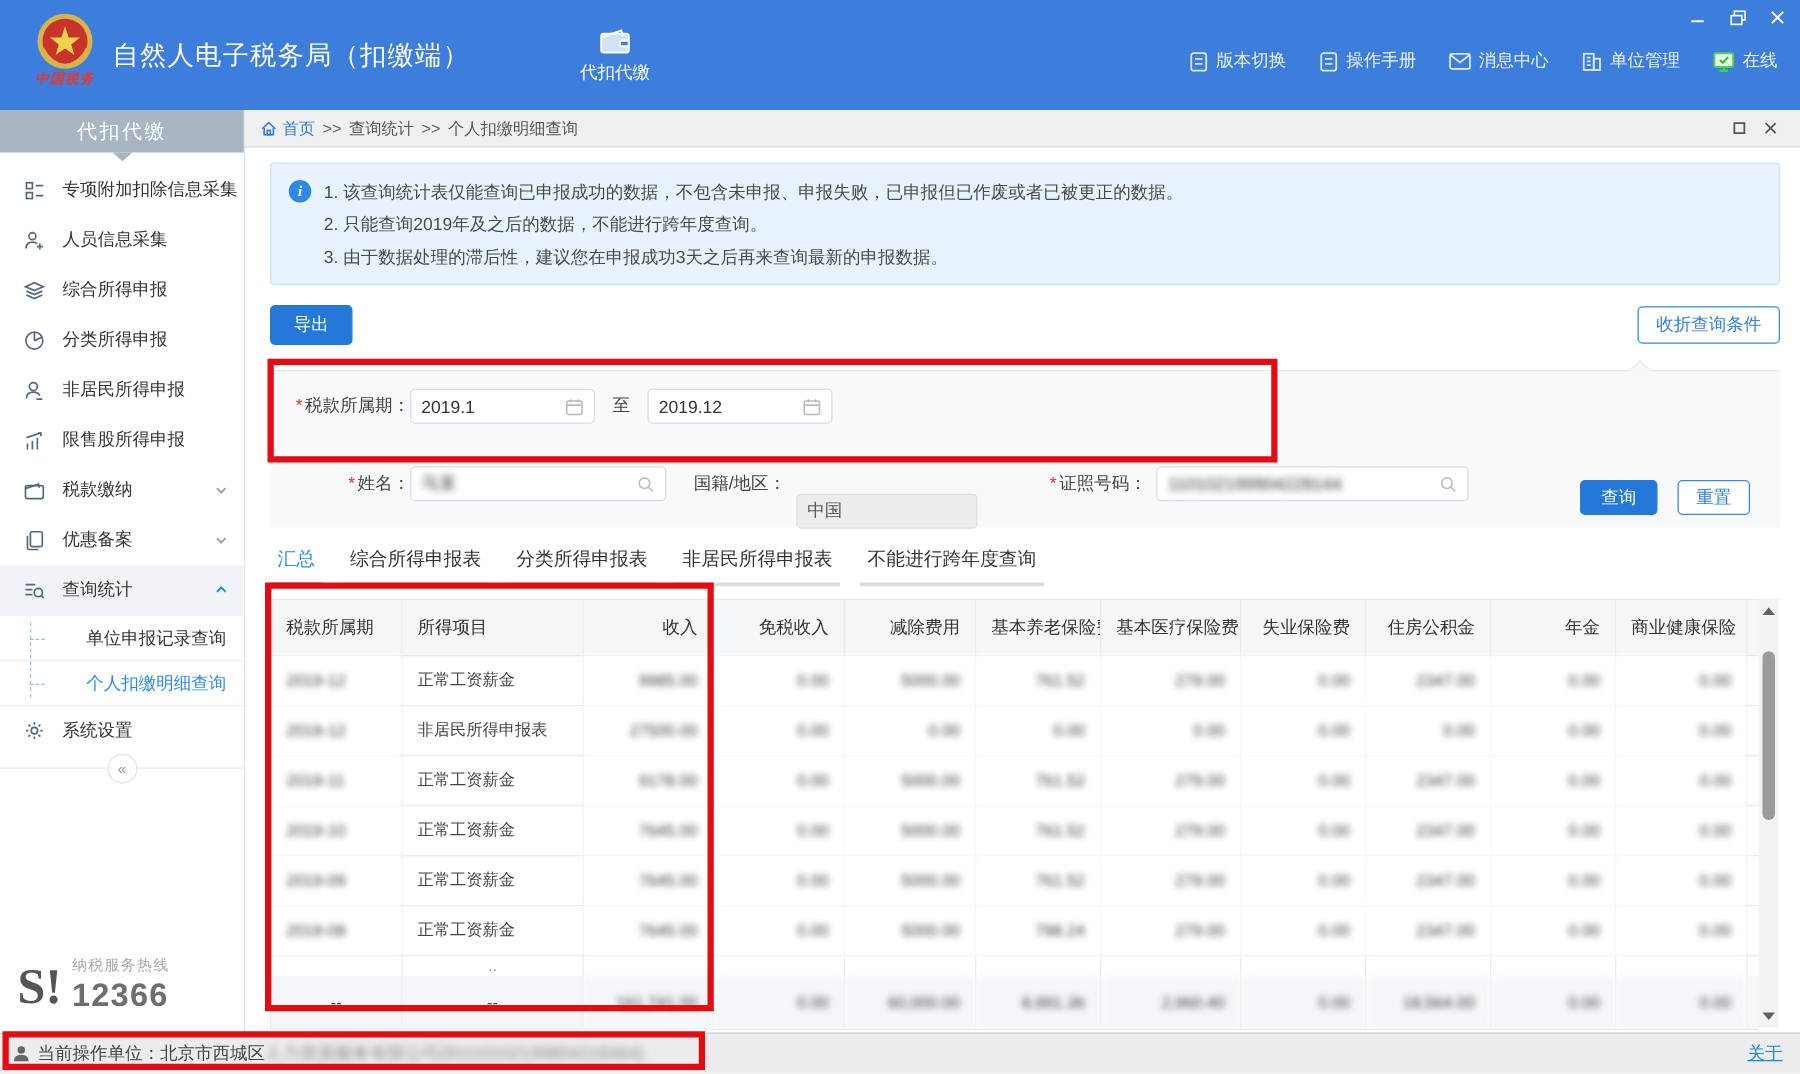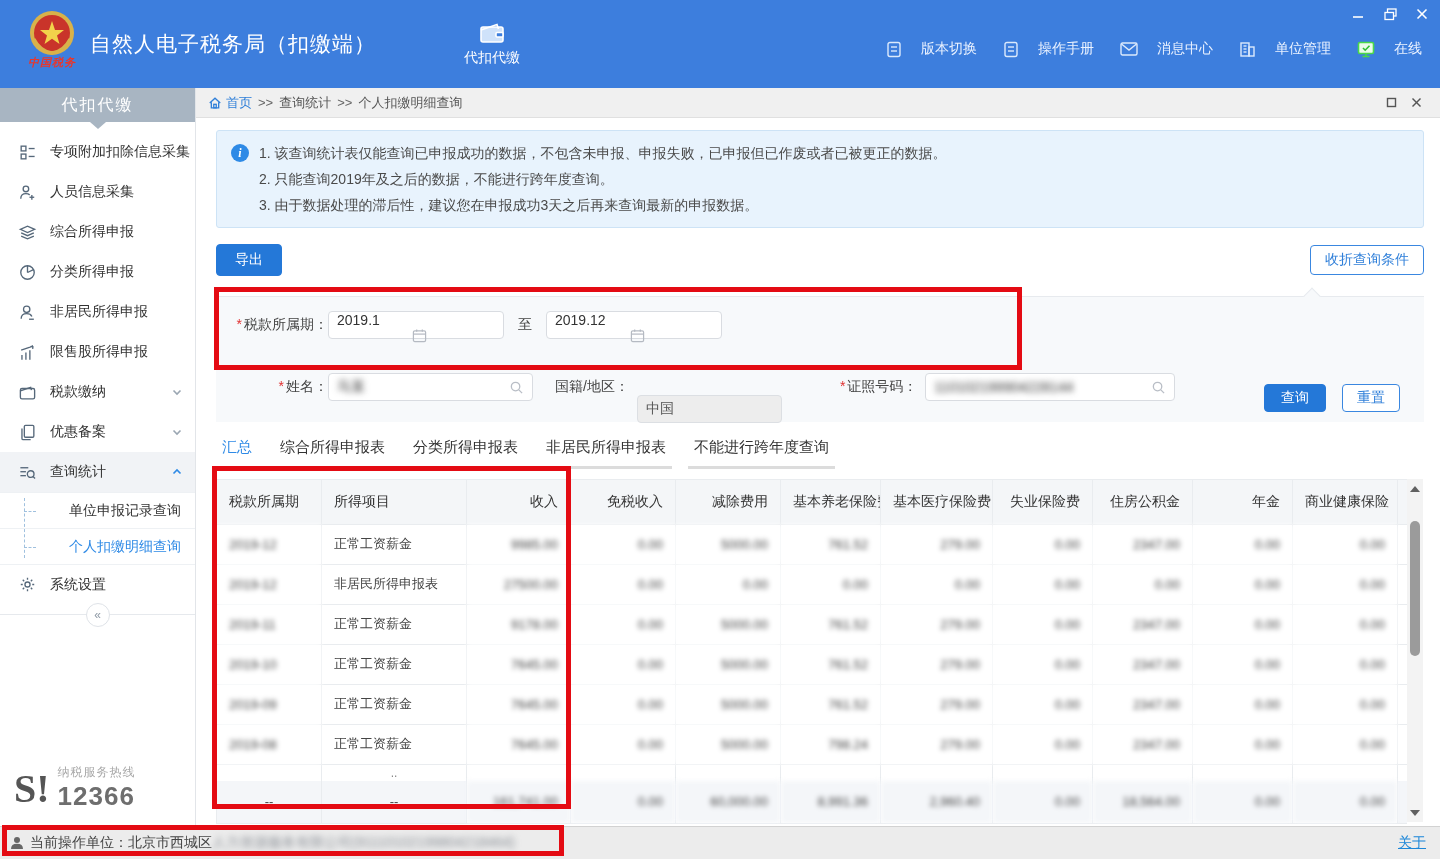--- a/index.html
+++ b/index.html
@@ -8,21 +8,21 @@
   .app { width:1440px; height:859px; display:flex; flex-direction:column; position:relative; }
 
   
   .app-header { height:88px; background:#3d7edd; display:flex; align-items:center; position:relative; flex:none; color:#fff; }
   .emblem { width:56px; height:70px; margin-left:24px; display:flex; flex-direction:column; align-items:center; flex:none;text-align:center; }
   .emblem-cap { font-size:11px; font-weight:bold; color:#e8372c; letter-spacing:1px; font-style:italic; margin-top:-2px; white-space:nowrap; }
   .app-title { font-size:21px; color:#fff; margin-left:10px; letter-spacing:1px; white-space:nowrap; }
   .module-tab { margin-left:88px; display:flex; flex-direction:column; align-items:center; cursor:pointer; }
   .module-tab .lbl { font-size:14px; color:#fff; margin-top:4px; }
   .hdr-menu { position:absolute; right:18px; top:40px; display:flex; align-items:center; gap:26px; }
-  .hdr-menu-item { display:flex; align-items:center; gap:19px; font-size:14px; color:#eaf2ff; cursor:pointer; white-space:nowrap; }
+  .hdr-menu-item { display:flex; align-items:center; gap:6px; font-size:14px; color:#eaf2ff; cursor:pointer; white-space:nowrap; }
   .win-controls { position:absolute; right:10px; top:6px; display:flex; gap:16px; align-items:center; }
   .win-btn { color:#fff; width:16px; height:16px; display:flex; align-items:center; justify-content:center; cursor:pointer; font-size:14px; }
 
   
   .body-row { flex:1; display:flex; min-height:0; }
 
   
   .sidebar { width:196px; flex:none; background:#fff; border-right:1px solid #e2e5e9; display:flex; flex-direction:column; position:relative; }
   .side-head { height:34px; background:#a8b5c2; color:#fff; font-size:16px; display:flex; align-items:center; justify-content:center; letter-spacing:2px; position:relative; flex:none; }
   .side-head:after { content:""; position:absolute; left:50%; bottom:-7px; margin-left:-8px; border:8px solid transparent; border-top:7px solid #a8b5c2; border-bottom:0; }
@@ -73,21 +73,21 @@
   .frow + .frow { margin-top:12px; }
   .flabel { font-size:14px; color:#444; text-align:right; white-space:nowrap; }
   .req { color:#e03131; margin-right:2px; }
   .l1 { width:112px; }
   .l2 { width:112px; }
   .inp { height:28px; background:#fff; border:1px solid #d9dce1; border-radius:4px; display:flex; align-items:center; padding:0 8px; font-size:14px; color:#333; position:relative; }
   .inp input { border:none; outline:none; flex:1; font-size:14px; color:#333; background:transparent; width:100%; font-family:inherit; }
   .inp .tail-ic { margin-left:6px; color:#b9bec6; display:flex; flex:none; }
   .inp.disabled { background:#ededed; border-color:#dcdfe3; }
   .inp.disabled input { color:#555; }
-  .w-period { width:176px;flex-direction:column; }
+  .w-period { width:148px; }
   .w-name { width:205px; }
   .w-nation { width:145px; }
   .w-id { width:250px; }
   .to-lbl { margin:0 14px; color:#444; }
   .gap-lbl { margin-left:22px; }
   .qform-btns { position:absolute; right:24px; bottom:10px; display:flex; gap:16px; }
   .blurred { filter:blur(3px); color:#8a8f96; }
   .blurred-light { filter:blur(2.5px); color:#9aa0a8; }
 
   

